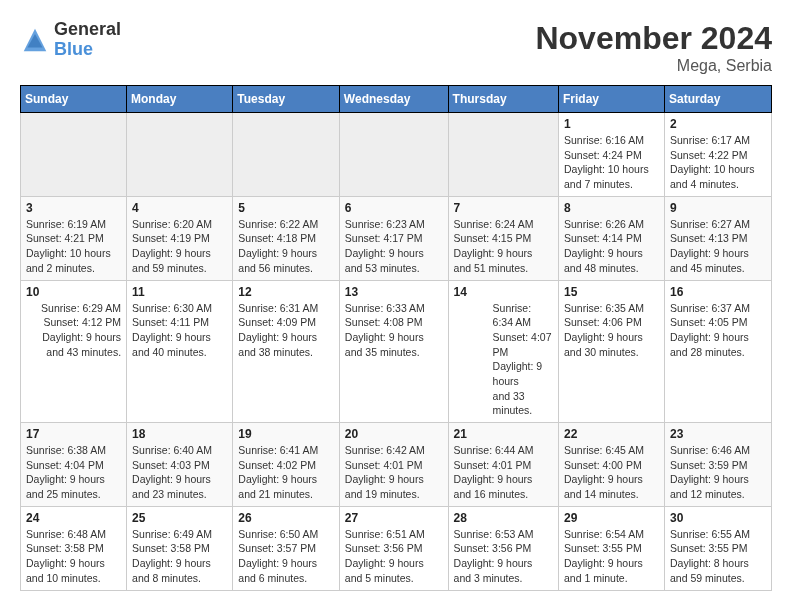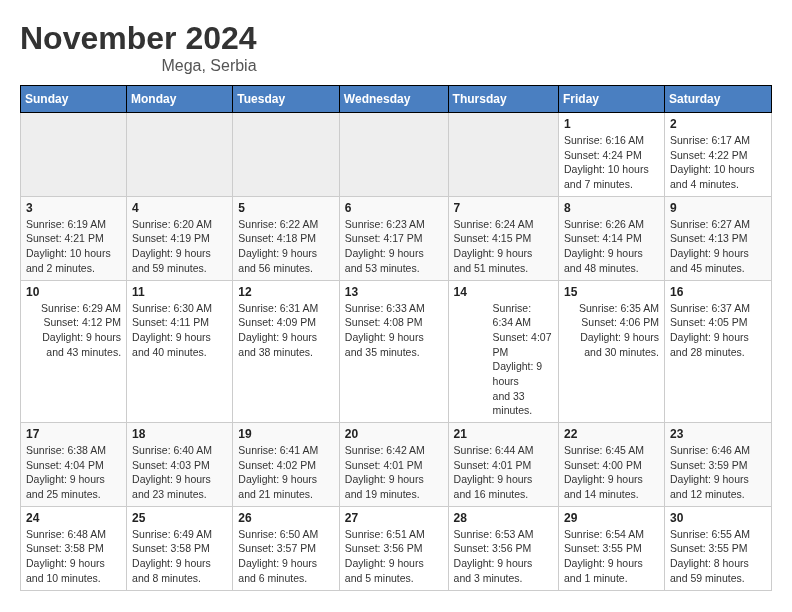--- a/index.html
+++ b/index.html
@@ -93,20 +93,30 @@
       line-height: 1.4;
     }
     .row-bg-1 td { background: #ffffff; }
     .row-bg-2 td { background: #f0f4f8; }
     .row-bg-1 td.empty { background: #eeeeee; }
   </style>
 </head>
 <body>
 
 <div class="header">
+  <div class="logo">
+    <svg class="logo-icon" viewBox="0 0 40 40">
+      <polygon points="20,5 35,35 5,35" fill="#4a90d9" opacity="0.85"></polygon>
+      <polygon points="20,12 30,30 10,30" fill="#2a6ab0" opacity="0.6"></polygon>
+    </svg>
+    <div class="logo-text">
+      <span class="logo-general">General</span>
+      <span class="logo-blue">Blue</span>
+    </div>
+  </div>
   <div class="title-block">
     <div class="month-title">November 2024</div>
     <div class="location">Mega, Serbia</div>
   </div>
 </div>
 
 <table class="calendar">
   <thead>
     <tr>
     <th>Sunday</th>
@@ -222,21 +232,21 @@
         </td>
         <td>
           <span class="day-num">14</span>
           <div class="day-info" style="white-space: pre-line; margin-left: 39px;">Sunrise: 6:34 AM
 Sunset: 4:07 PM
 Daylight: 9 hours
 and 33 minutes.</div>
         </td>
         <td>
           <span class="day-num">15</span>
-          <div class="day-info" style="white-space: pre-line; text-align: right;">Sunrise: 6:35 AM
+          <div class="day-info" style="white-space: pre-line;">Sunrise: 6:35 AM
 Sunset: 4:06 PM
 Daylight: 9 hours
 and 30 minutes.</div>
         </td>
         <td>
           <span class="day-num">16</span>
           <div class="day-info" style="white-space: pre-line;">Sunrise: 6:37 AM
 Sunset: 4:05 PM
 Daylight: 9 hours
 and 28 minutes.</div>

